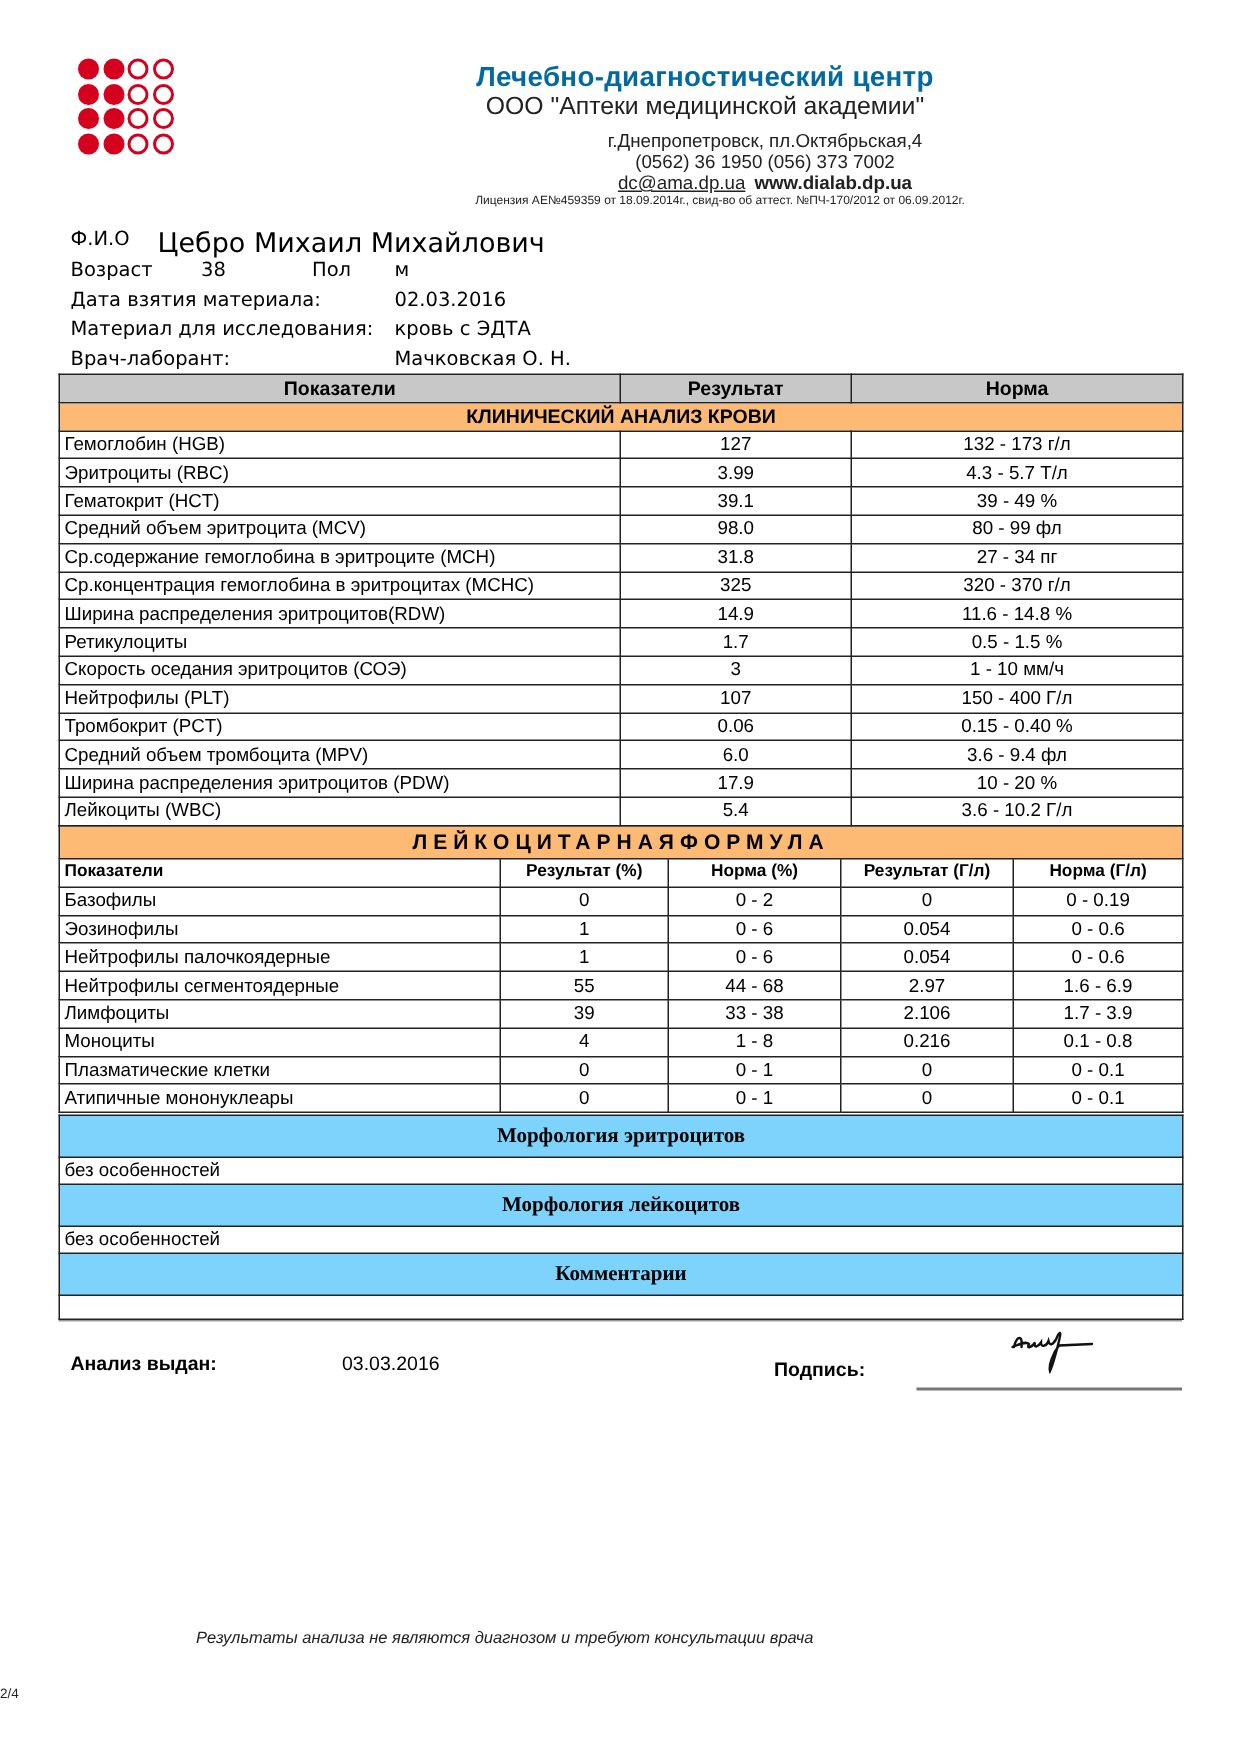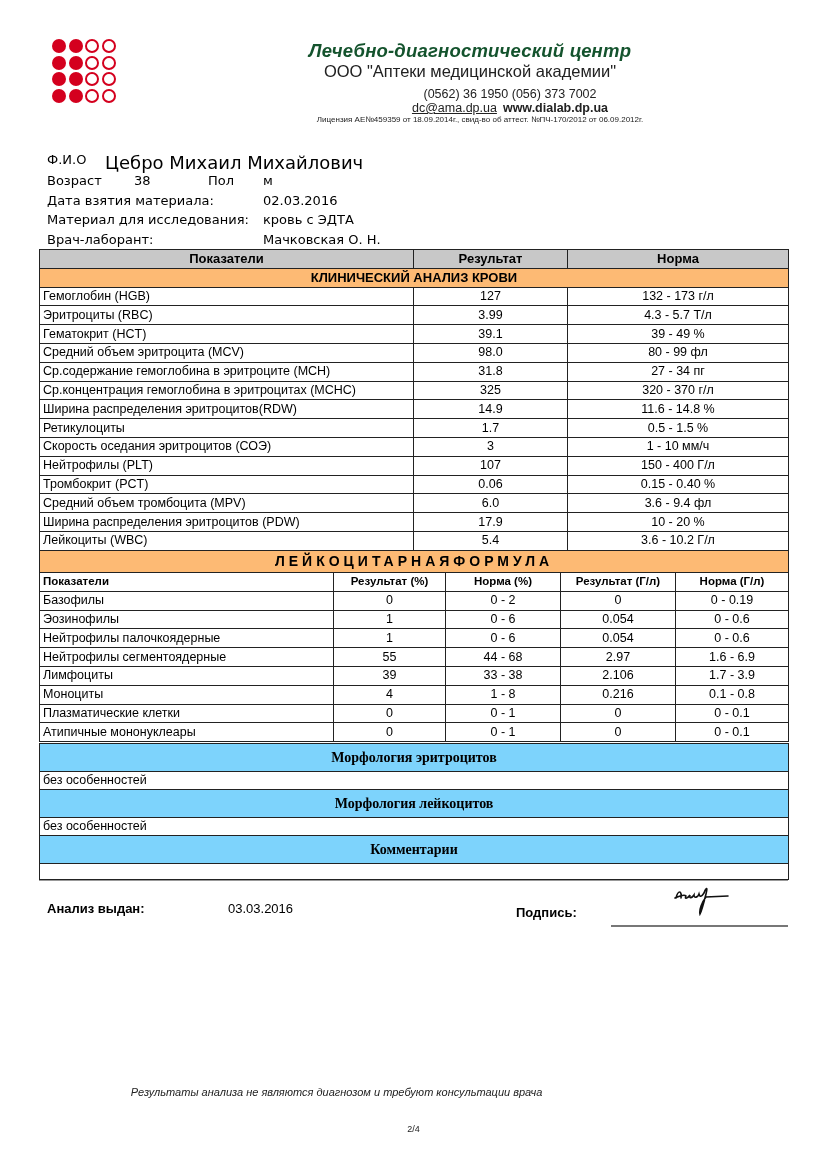--- a/index.html
+++ b/index.html
@@ -6,21 +6,21 @@
   html, body { width: 827px; height: 1169px; background: #ffffff; overflow: hidden; }
   body { position: relative; font-family: "Liberation Sans", sans-serif; color: #000; }
 
   .logo { position: absolute; left: 52px; top: 39px; width: 70px; height: 66px;
           display: grid; grid-template-columns: repeat(4, 16.5px); grid-template-rows: repeat(4, 16.5px); }
   .dot { width: 14px; height: 14px; border-radius: 50%; }
   .dot.full { background: #d4001e; }
   .dot.ring { border: 2.2px solid #d4001e; background: #fff; }
 
   .header { position: absolute; left: 260px; top: 40px; width: 420px; text-align: center; }
-  .h-title { font-size: 18.5px; font-weight: bold; color: #14532d; letter-spacing: 0.2px; font-style: italic; }
+  .h-title { font-size: 18.5px; font-weight: bold; color: #0369a1; letter-spacing: 0.2px; }
   .h-org { font-size: 16.5px; color: #222; margin-top: 0px; }
   .h-addr { font-size: 12.5px; color: #222; margin-top: 6px; line-height: 14px; margin-left: 80px; }
   .h-lic { font-size: 8px; color: #222; white-space: nowrap; margin-left: 20px; }
   .h-mail { text-decoration: underline; }
   .h-web { font-weight: bold; margin-left: 6px; }
 
   .patient { position: absolute; left: 47px; top: 152px; font-family: "DejaVu Sans", sans-serif; font-size: 13px; }
   .prow { position: absolute; white-space: nowrap; }
   .pname { font-weight: normal; font-size: 18px; }
 
@@ -34,21 +34,21 @@
   .sub th.l { text-align: left; }
   .serif td { font-family: "Liberation Serif", serif; font-weight: bold; font-size: 14px; height: 28px; background: #7dd3fc; }
   .text td { height: 18px; }
 
   .foot-label { position: absolute; font-weight: bold; font-size: 13px; }
   .foot-val { position: absolute; font-size: 13px; }
   .sig-line { position: absolute; left: 611px; top: 925px; width: 177px; height: 2px; background: #777; }
   .sig { position: absolute; left: 672px; top: 884px; width: 60px; height: 32px; }
   .top-line { position: absolute; left: 39px; top: 880px; width: 749px; height: 1px; background: #999; }
   .disclaimer { position: absolute; top: 1086px; left: 0; width: 673px; text-align: center; font-style: italic; font-size: 11px; color: #222; }
-  .page { position: absolute; top: 1124px; left: 0; width: 827px; text-align: center; font-size: 9px; color: #222; }
+  .page { position: absolute; top: 1124px; left: 0; width: 827px; text-align: left; font-size: 9px; color: #222; }
 </style>
 </head>
 <body>
 
 <div class="logo">
   <div class="dot full"></div>
   <div class="dot full"></div>
   <div class="dot ring"></div>
   <div class="dot ring"></div>
   <div class="dot full"></div>
@@ -62,20 +62,21 @@
   <div class="dot full"></div>
   <div class="dot full"></div>
   <div class="dot ring"></div>
   <div class="dot ring"></div>
 </div>
 
 <div class="header">
   <div class="h-title">Лечебно-диагностический центр</div>
   <div class="h-org">ООО "Аптеки медицинской академии"</div>
   <div class="h-addr">
+    <div>г.Днепропетровск, пл.Октябрьская,4</div>
     <div>(0562) 36 1950 (056) 373 7002</div>
     <div><span class="h-mail">dc@ama.dp.ua</span><span class="h-web">www.dialab.dp.ua</span></div>
   </div>
   <div class="h-lic">Лицензия АЕ№459359 от 18.09.2014г., свид-во об аттест. №ПЧ-170/2012 от 06.09.2012г.</div>
 </div>
 
 <div class="patient">
   <div class="prow" style="left:0;top:0;">Ф.И.О</div>
   <div class="prow pname" style="left:58px;top:0;">Цебро Михаил Михайлович</div>
   <div class="prow" style="left:0;top:21px;">Возраст</div>

